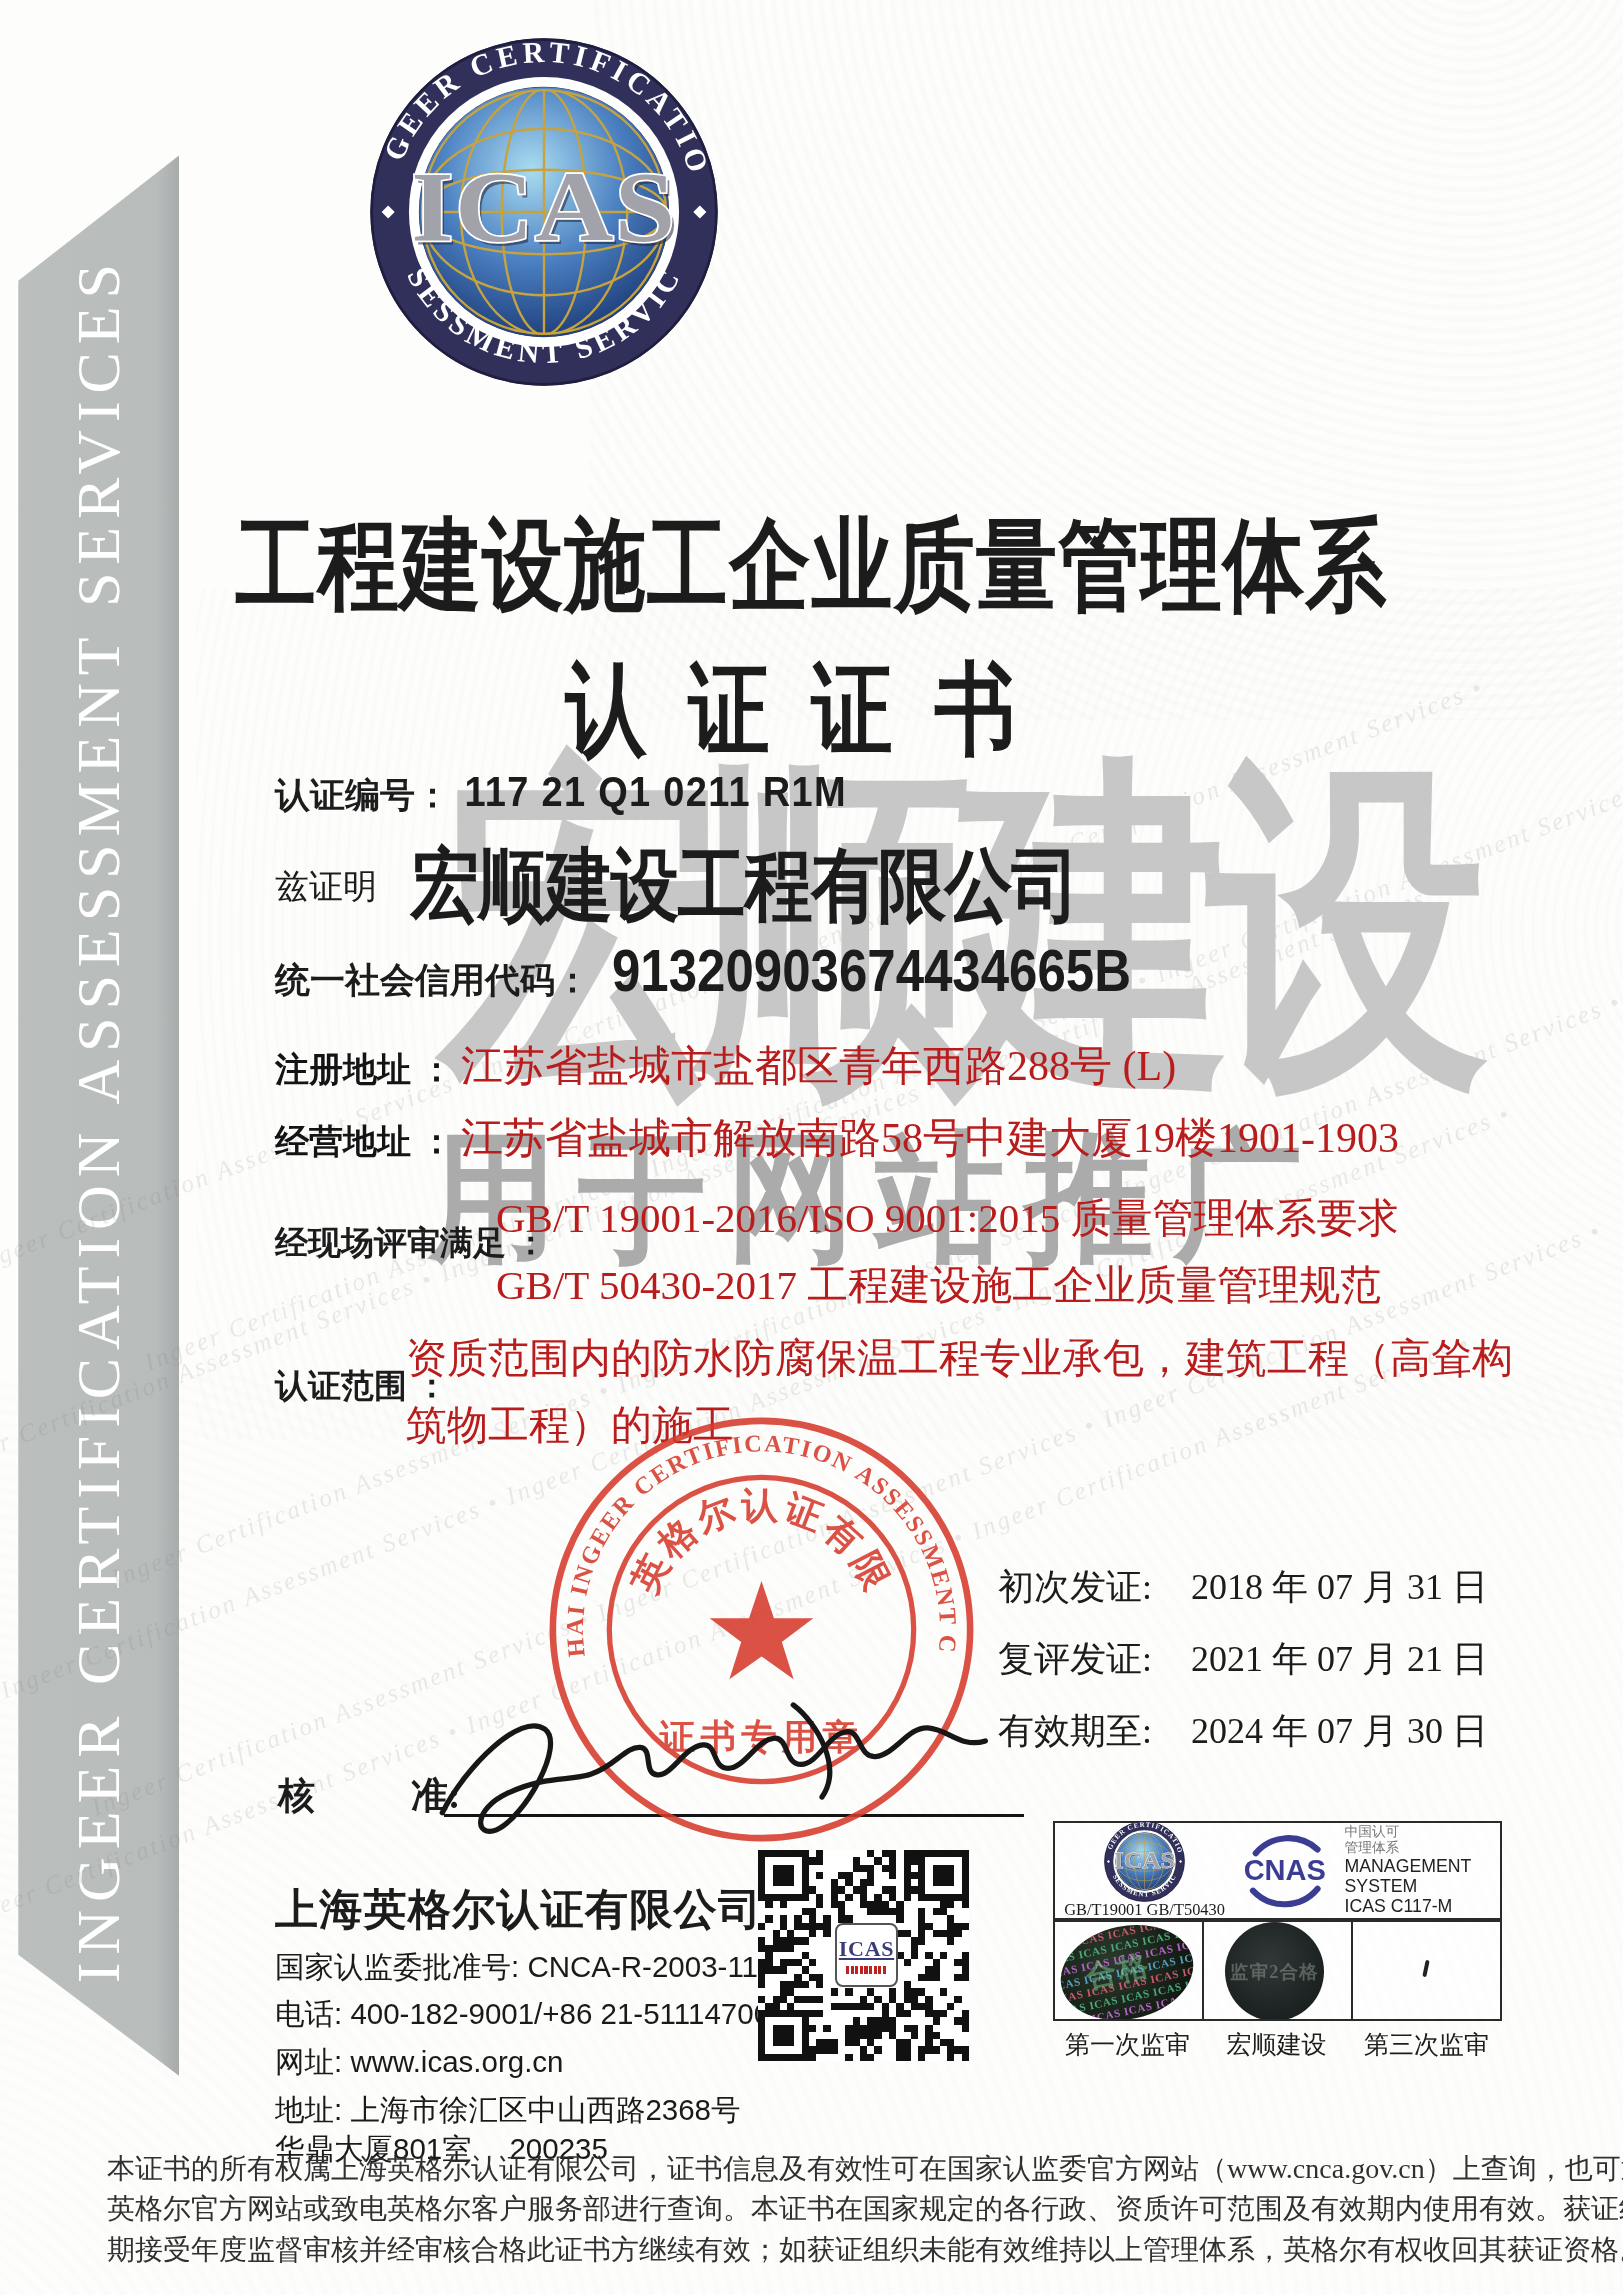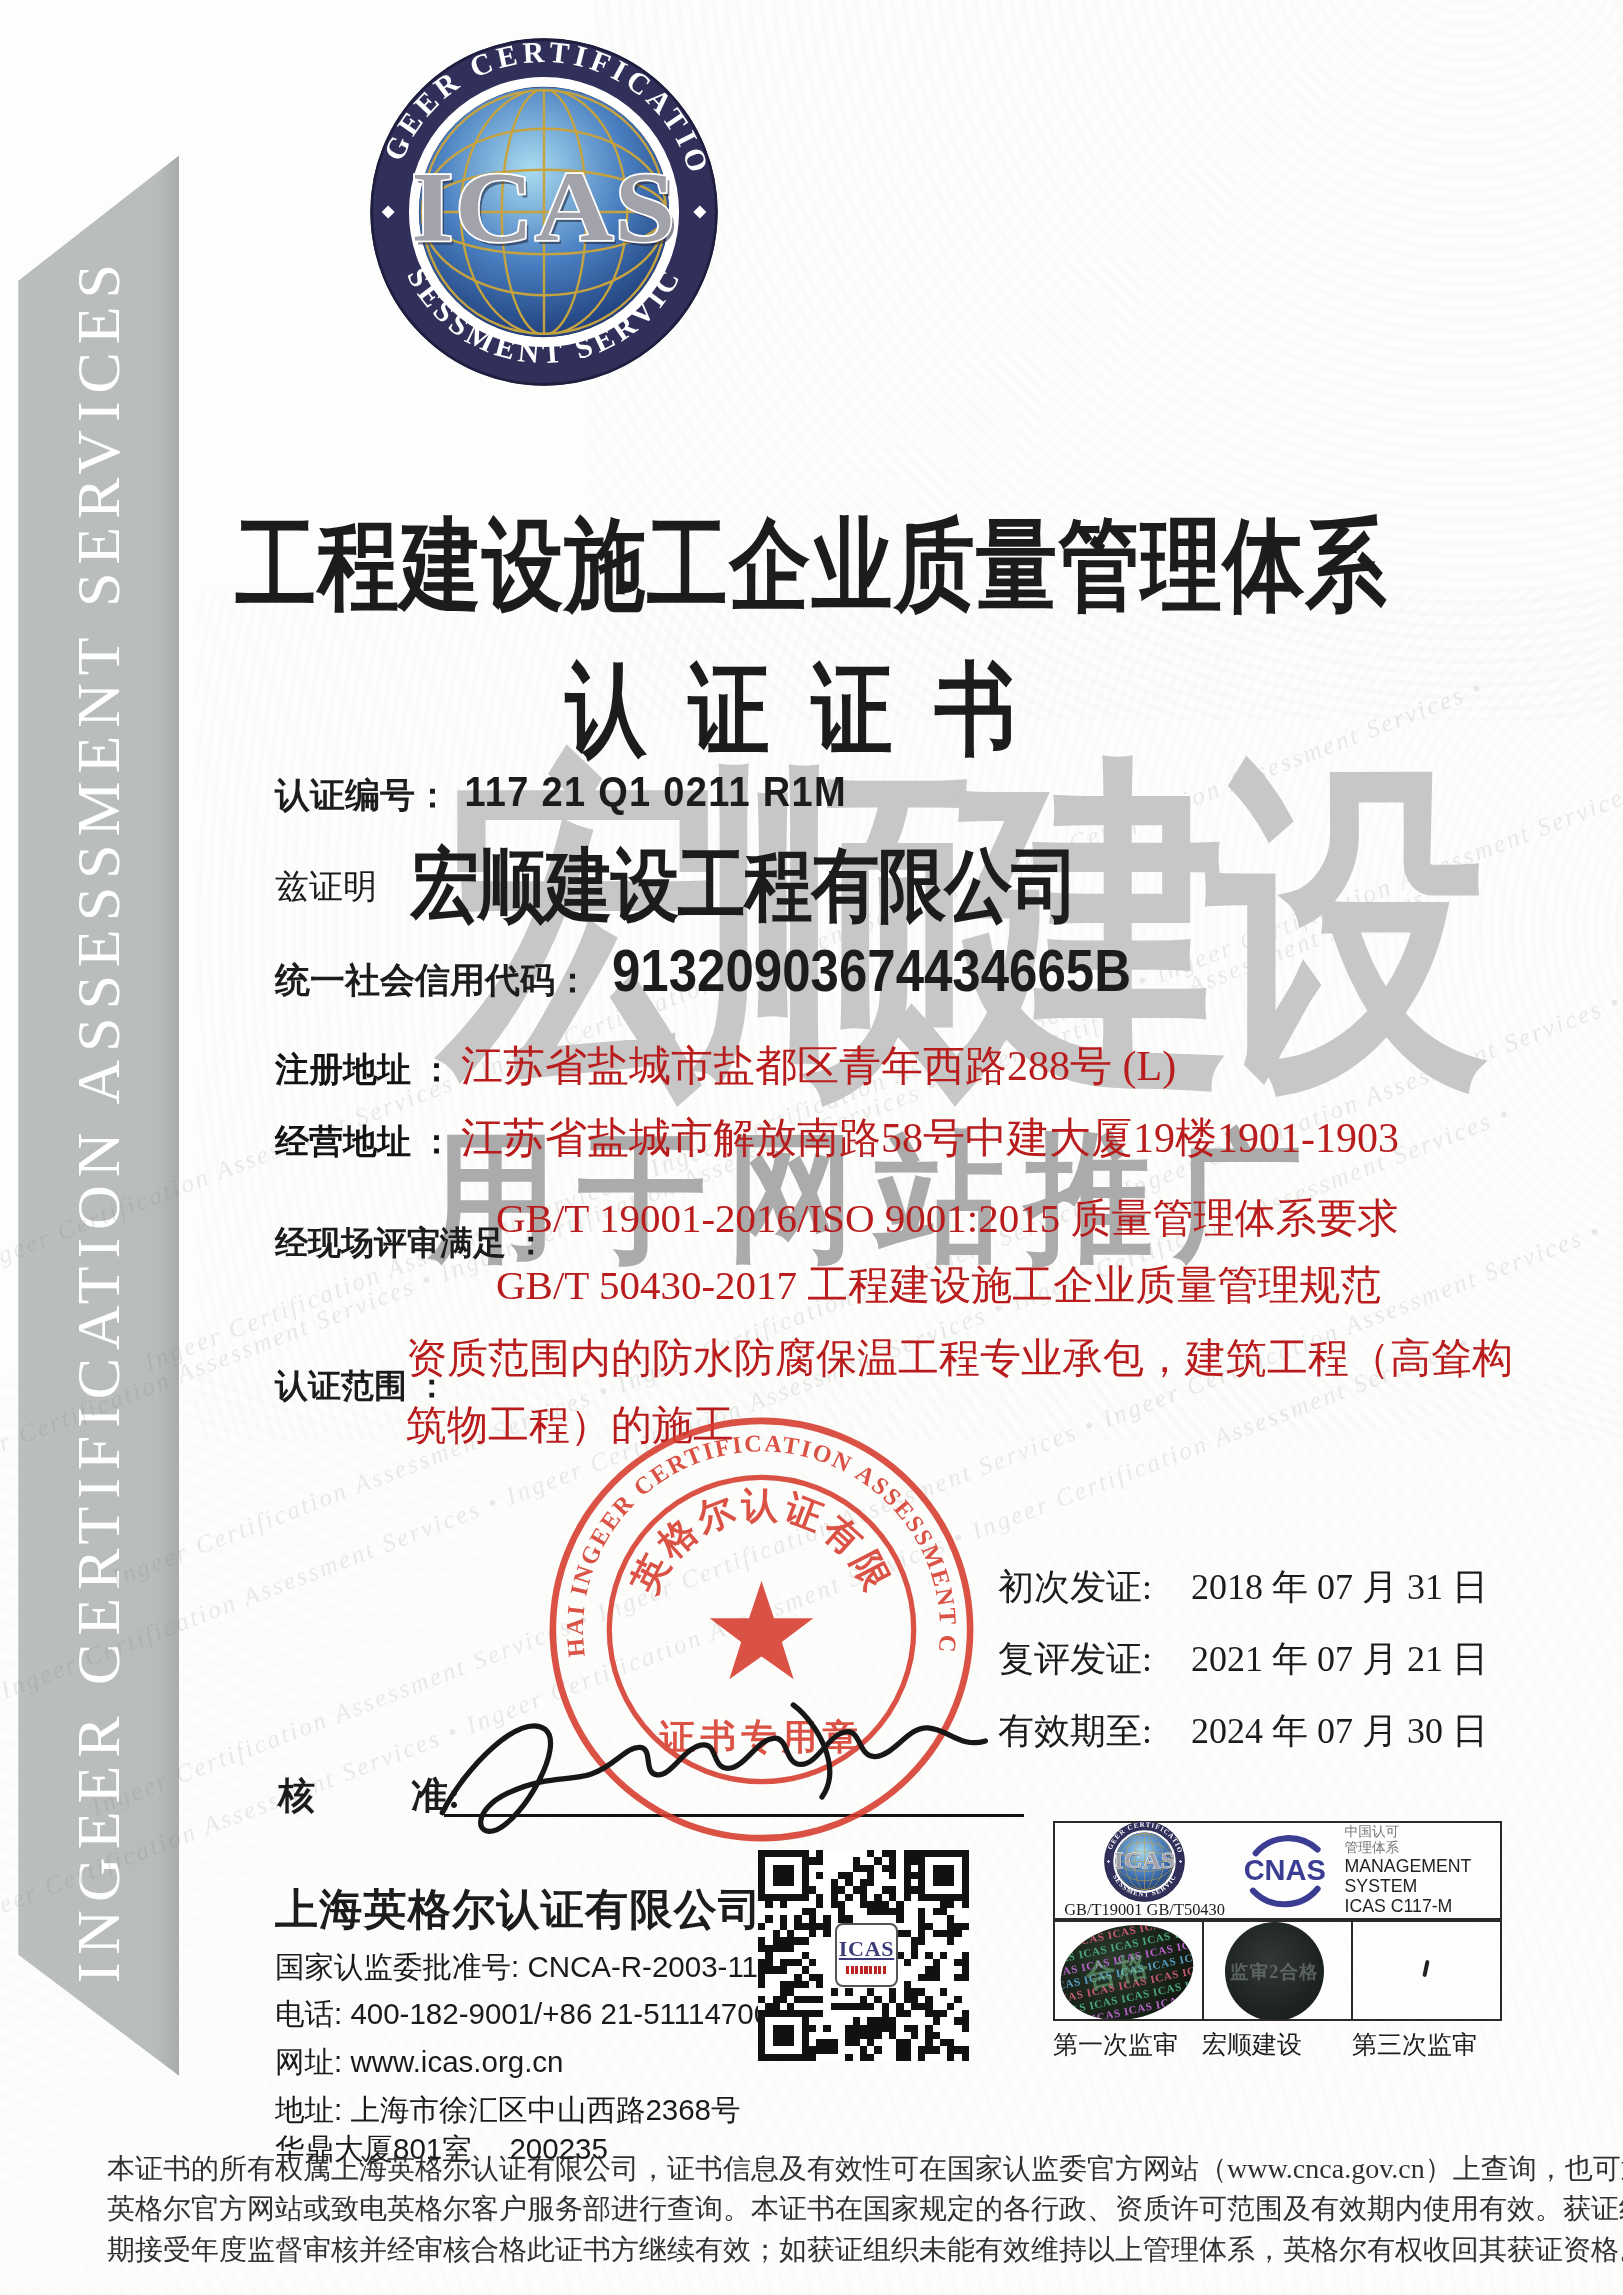--- a/index.html
+++ b/index.html
@@ -110,21 +110,21 @@
   .holo-line{white-space:nowrap;font-size:11px;font-weight:bold;letter-spacing:0.7px;line-height:13px;transform:translateX(-9.2px);}
   .holo-line:nth-child(4n+1){color:#c75a6e;} .holo-line:nth-child(4n+2){color:#4aa87c;}
   .holo-line:nth-child(4n+3){color:#b763c9;} .holo-line:nth-child(4n+4){color:#5a9ec2;}
   .holo-big{position:absolute;left:31px;top:29px;font-size:30px;font-weight:bold;color:rgba(130,210,150,.45);
         letter-spacing:2.6px;transform:rotate(-12deg);}
   .dark-circle{position:absolute;left:21px;top:0px;width:99px;height:99px;border-radius:50%;
         background:radial-gradient(circle at 45% 40%, #323837 0%, #1e2423 60%, #151a19 100%);
         display:flex;align-items:center;justify-content:center;}
   .s2-text{font-size:18.3px;color:rgba(165,175,168,.42);font-weight:bold;letter-spacing:1.3px;}
   .tick{position:absolute;left:71px;top:38px;width:3.9px;height:17px;background:#222;transform:rotate(12deg);border-radius:2px;}
-  .audit-label{position:absolute;top:2028px;width:149px;text-align:left;font-size:25px;font-family:Liberation Mono, monospace;}
+  .audit-label{position:absolute;top:2028px;width:149px;text-align:center;font-size:25px;font-family:Liberation Mono, monospace;}
   #al0{left:1053px;} #al1{left:1202px;} #al2{left:1352px;}
 
   .foot{position:absolute;left:107px;width:1440px;font-size:28px;color:#303030;white-space:nowrap;}
   #f0{top:2150px;} #f1{top:2190px;} #f2{top:2231px;}
 </style>
 </head>
 <body>
 
 <div id="page">
 

